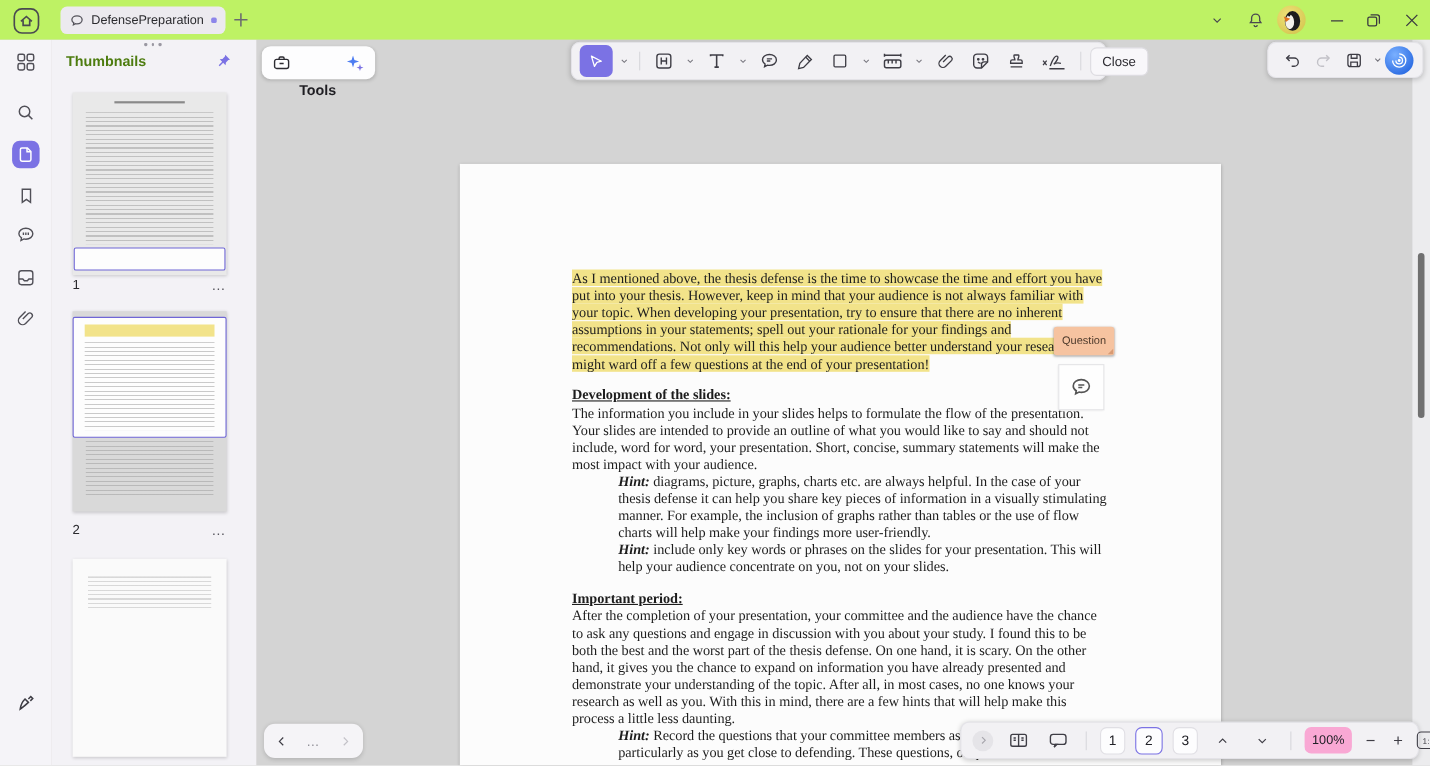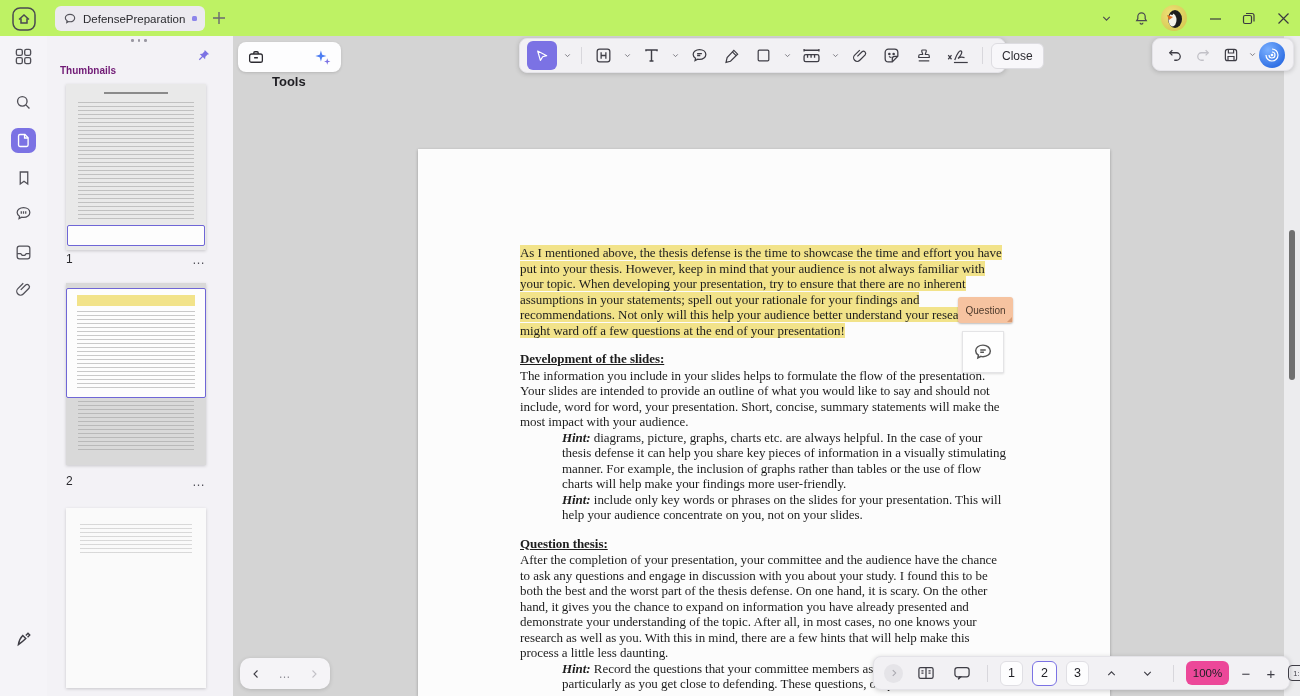--- a/index.html
+++ b/index.html
@@ -19,21 +19,21 @@
 
   
   .rail { position:absolute; left:0; top:36px; width:47px; height:660px; background:#f5f4f8; z-index:20; }
   .rail-item { position:absolute; left:11px; width:25px; height:25px; display:flex; align-items:center; justify-content:center; border-radius:7px; }
   .rail-item.active { background:#7b72e4; }
 
   
   .thumbpanel { position:absolute; left:47px; top:36px; width:186px; height:660px; background:#f3f2f6; z-index:20; }
   .drag-dots { position:absolute; left:84px; top:3px; width:18px; height:4px; display:flex; gap:4px; }
   .drag-dots i { width:2.5px; height:2.5px; border-radius:50%; background:#9a98a2; }
-  .panel-title { position:absolute; left:13px; top:29px; font-size:10px; font-weight:bold; color:#701a75; }
+  .panel-title { position:absolute; left:13px; top:12px; font-size:13px; font-weight:bold; color:#4d7c0f; }
   .pinbtn { position:absolute; left:146px; top:9px; width:20px; height:20px; display:flex; align-items:center; justify-content:center; }
   .thumb-page { position:absolute; left:19px; width:140px; background:#eaeaea; box-shadow:0 1px 3px rgba(0,0,0,.18); }
   .fakelines { position:absolute; background-image:repeating-linear-gradient(to bottom,#9f9f9f 0,#9f9f9f 1px,transparent 1px,transparent 4px); opacity:.55; }
   .fakelines.light { background-image:repeating-linear-gradient(to bottom,#bdbdbd 0,#bdbdbd 1px,transparent 1px,transparent 4px); }
   .titleline { position:absolute; left:38px; top:8px; width:64px; height:2px; background:#8a8a8a; }
   .viewport-rect { position:absolute; border:1.5px solid #6f66d6; background:#fdfdfd; border-radius:2px; }
   .thumb-label-row { position:absolute; left:19px; width:140px; height:16px; display:flex; align-items:center; justify-content:space-between; }
   .thumb-num { font-size:12px; color:#2a2a2e; }
   .thumb-menu { font-size:13px; color:#55545c; letter-spacing:1px; }
 
@@ -69,21 +69,21 @@
 
   .quickbar { left:1152px; top:38px; width:142px; height:33px; padding:0 8px; justify-content:space-between; }
   .aibtn { width:26px; height:26px; border-radius:50%; background:radial-gradient(circle at 35% 30%, #7ab0ff, #2f6fe4 75%); display:flex; align-items:center; justify-content:center; }
 
   .navpill { position:absolute; left:240px; top:658px; width:90px; height:31px; background:#f5f4f7; border-radius:10px; box-shadow:0 1px 4px rgba(0,0,0,.15); display:flex; align-items:center; justify-content:space-between; padding:0 10px; z-index:10; }
   .navpill .more { font-size:12px; color:#8e8d95; letter-spacing:1px; }
 
   .bottombar { left:873px; top:656px; width:417px; height:34px; padding:0 10px; gap:9px; }
   .pgbtn { width:23px; height:25px; background:#fdfdfe; border:1px solid #e0dfe4; border-radius:6px; display:flex; align-items:center; justify-content:center; font-size:12.5px; color:#212127; flex:none; }
   .pgbtn.active { border:1.5px solid #7b72e4; width:25px; }
-  .zoombox { width:43px; height:24px; background:#ec4899; border-radius:6px; display:flex; align-items:center; justify-content:center; font-size:11.5px; color:#212127; flex:none; }
+  .zoombox { width:43px; height:24px; background:#f9a8d4; border-radius:6px; display:flex; align-items:center; justify-content:center; font-size:11.5px; color:#212127; flex:none; }
   .glyphbtn { font-size:15px; color:#3e3d45; flex:none; display:flex; align-items:center; justify-content:center; width:16px; }
   .fitbtn { width:21px; height:16px; border:1.3px solid #3e3d45; border-radius:4px; display:flex; align-items:center; justify-content:center; font-size:7.5px; color:#3e3d45; flex:none; }
   .circbtn { width:19px; height:19px; border-radius:50%; background:#e5e4e8; display:flex; align-items:center; justify-content:center; flex:none; }
 
   .scrolltrack { position:absolute; left:1284px; top:36px; width:16px; height:660px; background:#ececee; z-index:8; }
   .scrollthumb { position:absolute; left:5px; top:194px; width:6px; height:150px; background:#707070; border-radius:3px; }
 
   .signbtn { position:absolute; left:12px; top:626px; width:24px; height:24px; display:flex; align-items:center; justify-content:center; }
   svg { display:block; }
 </style>
@@ -93,21 +93,21 @@
 <div class="app">
 
   <div class="docarea">
     <div class="page page2 docfont">
       <div class="p2content">
         <p><span class="hl">As I mentioned above, the thesis defense is the time to showcase the time and effort you have put into your thesis. However, keep in mind that your audience is not always familiar with your topic. When developing your presentation, try to ensure that there are no inherent assumptions in your statements; spell out your rationale for your findings and recommendations. Not only will this help your audience better understand your research, it might ward off a few questions at the end of your presentation!</span></p>
         <p class="doc-h">Development of the slides:</p>
         <p>The information you include in your slides helps to formulate the flow of the presentation. Your slides are intended to provide an outline of what you would like to say and should not include, word for word, your presentation. Short, concise, summary statements will make the most impact with your audience.</p>
         <p class="hint"><b>Hint:</b> <span>diagrams, picture, graphs, charts etc. are always helpful. In the case of your thesis defense it can help you share key pieces of information in a visually stimulating manner. For example, the inclusion of graphs rather than tables or the use of flow charts will help make your findings more user-friendly.</span></p>
         <p class="hint"><b>Hint:</b> <span>include only key words or phrases on the slides for your presentation. This will help your audience concentrate on you, not on your slides.</span></p>
-        <p class="doc-h">Question thesis:</p>
+        <p class="doc-h">Important period:</p>
         <p>After the completion of your presentation, your committee and the audience have the chance to ask any questions and engage in discussion with you about your study.  I found this to be both the best and the worst part of the thesis defense. On one hand, it is scary. On the other hand, it gives you the chance to expand on information you have already presented and demonstrate your understanding of the topic. After all, in most cases, no one knows your research as well as you. With this in mind, there are a few hints that will help make this process a little less daunting.</p>
         <p class="hint"><b>Hint:</b> <span>Record the questions that your committee members ask during meetings, particularly as you get close to defending. These questions, or questions</span></p>
       </div>
     </div>
   </div>
 
   <div class="note">
       <span>Question</span>
     </div>
   <div class="comment-mark">

